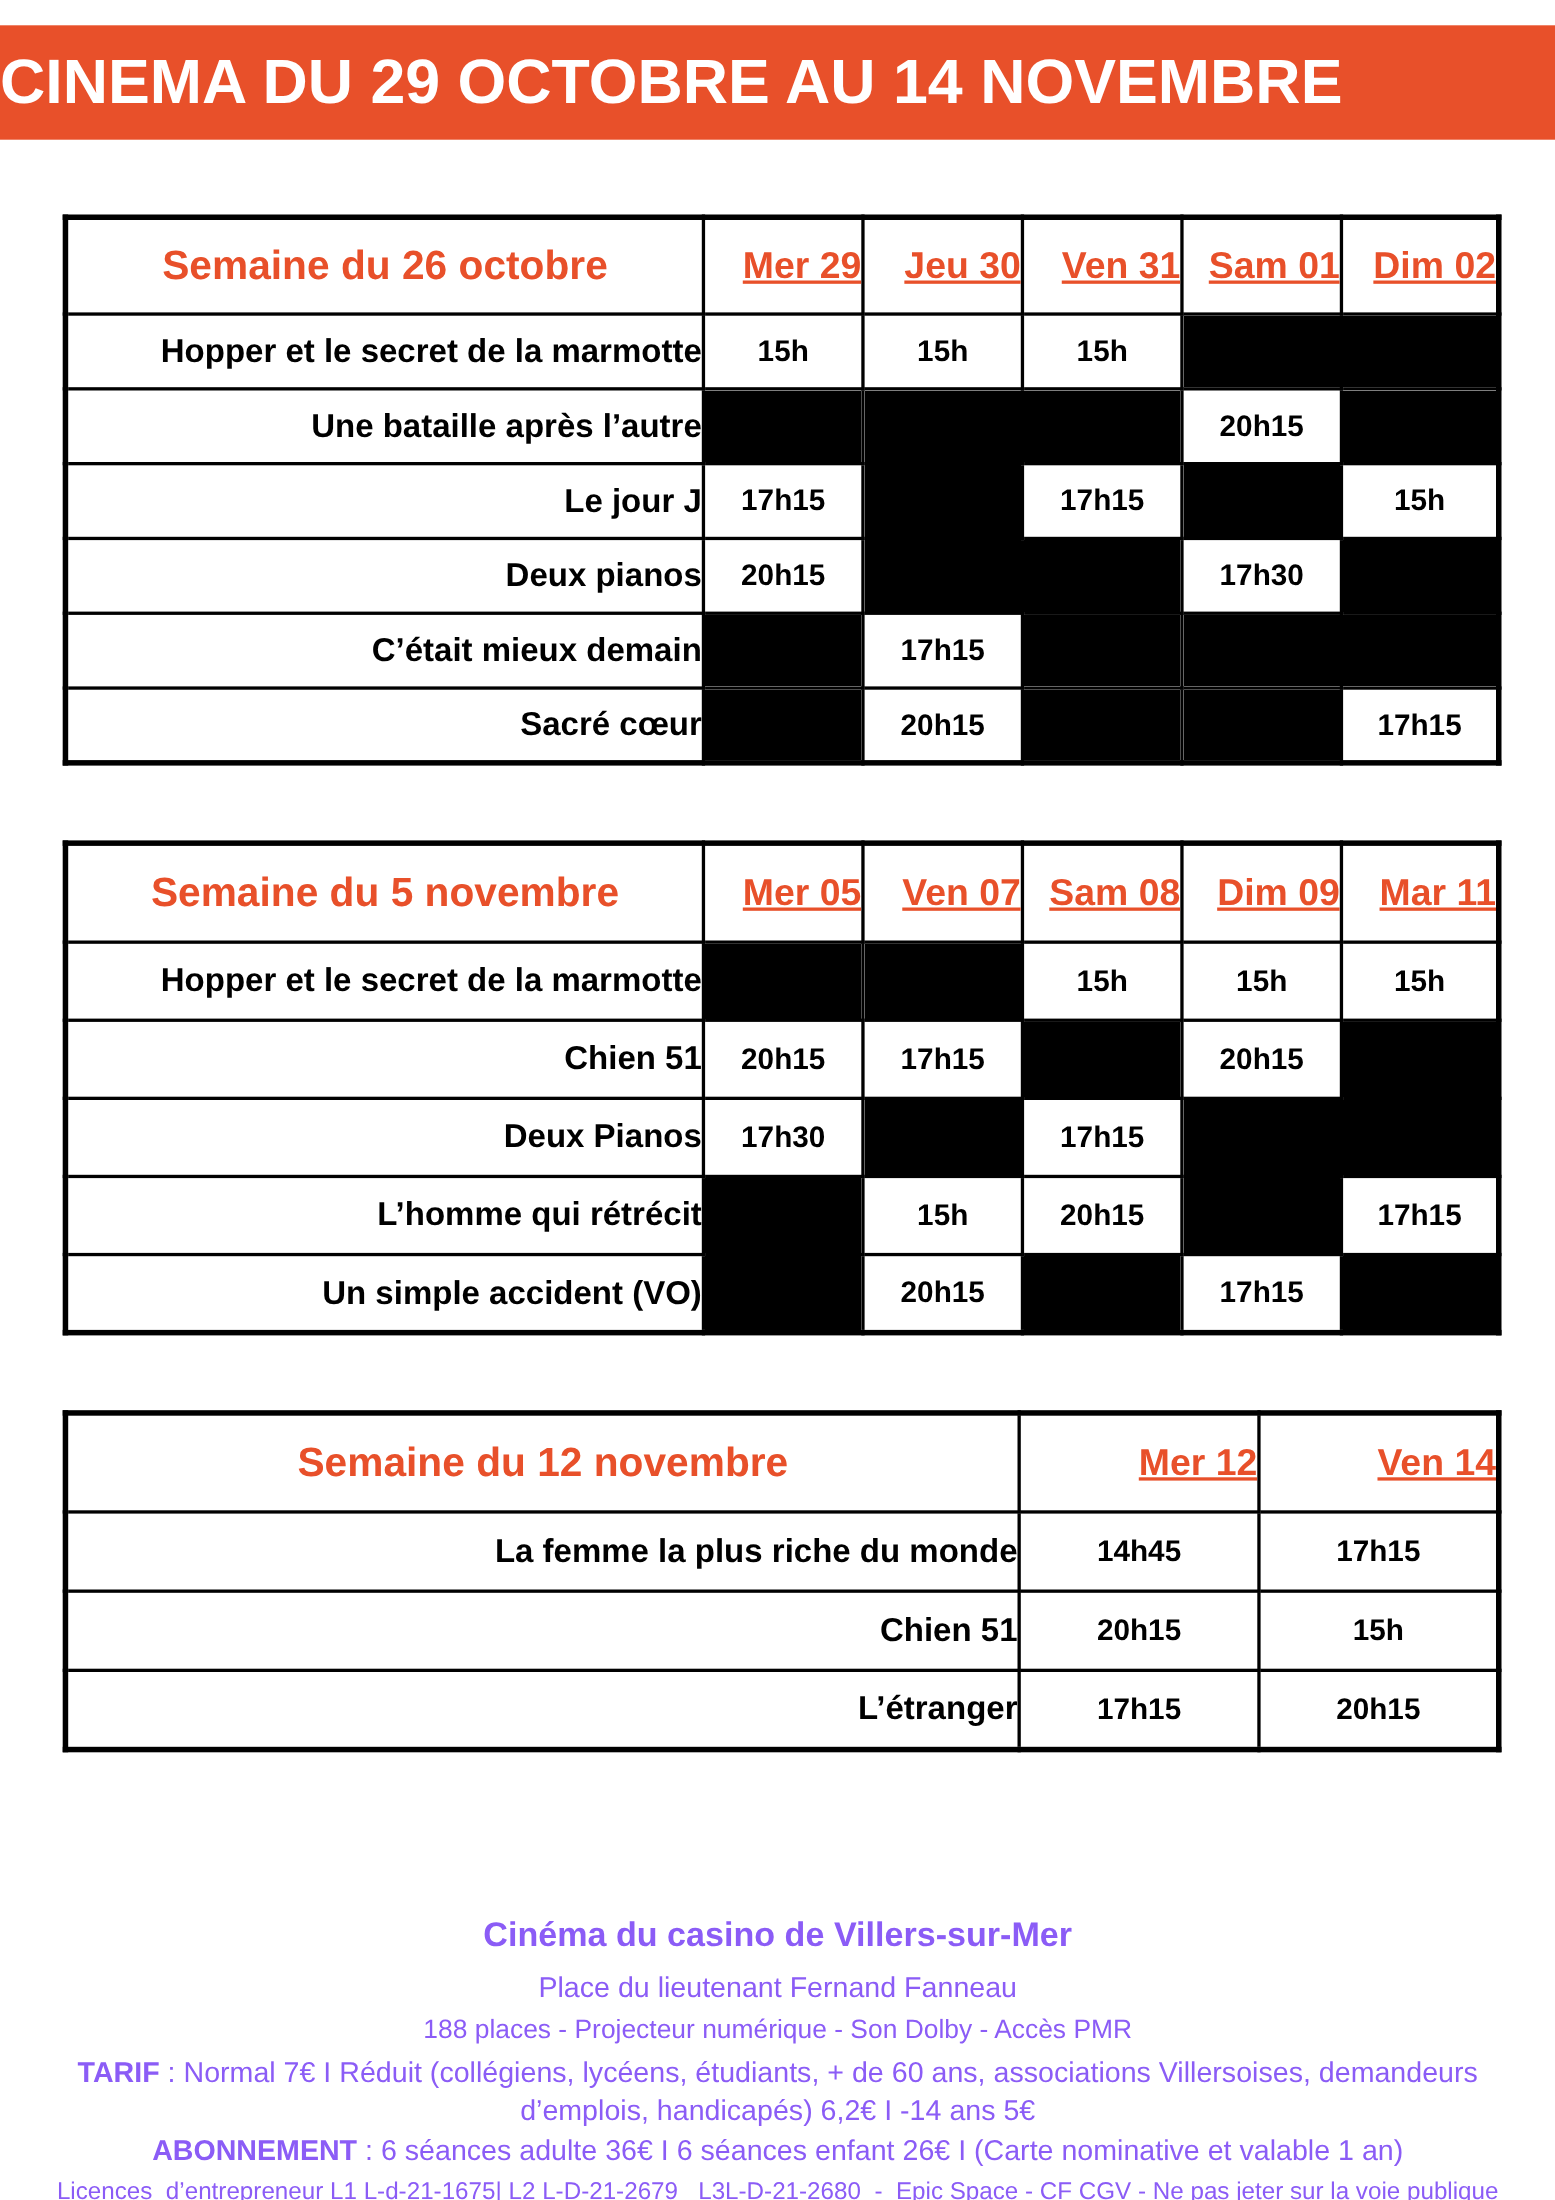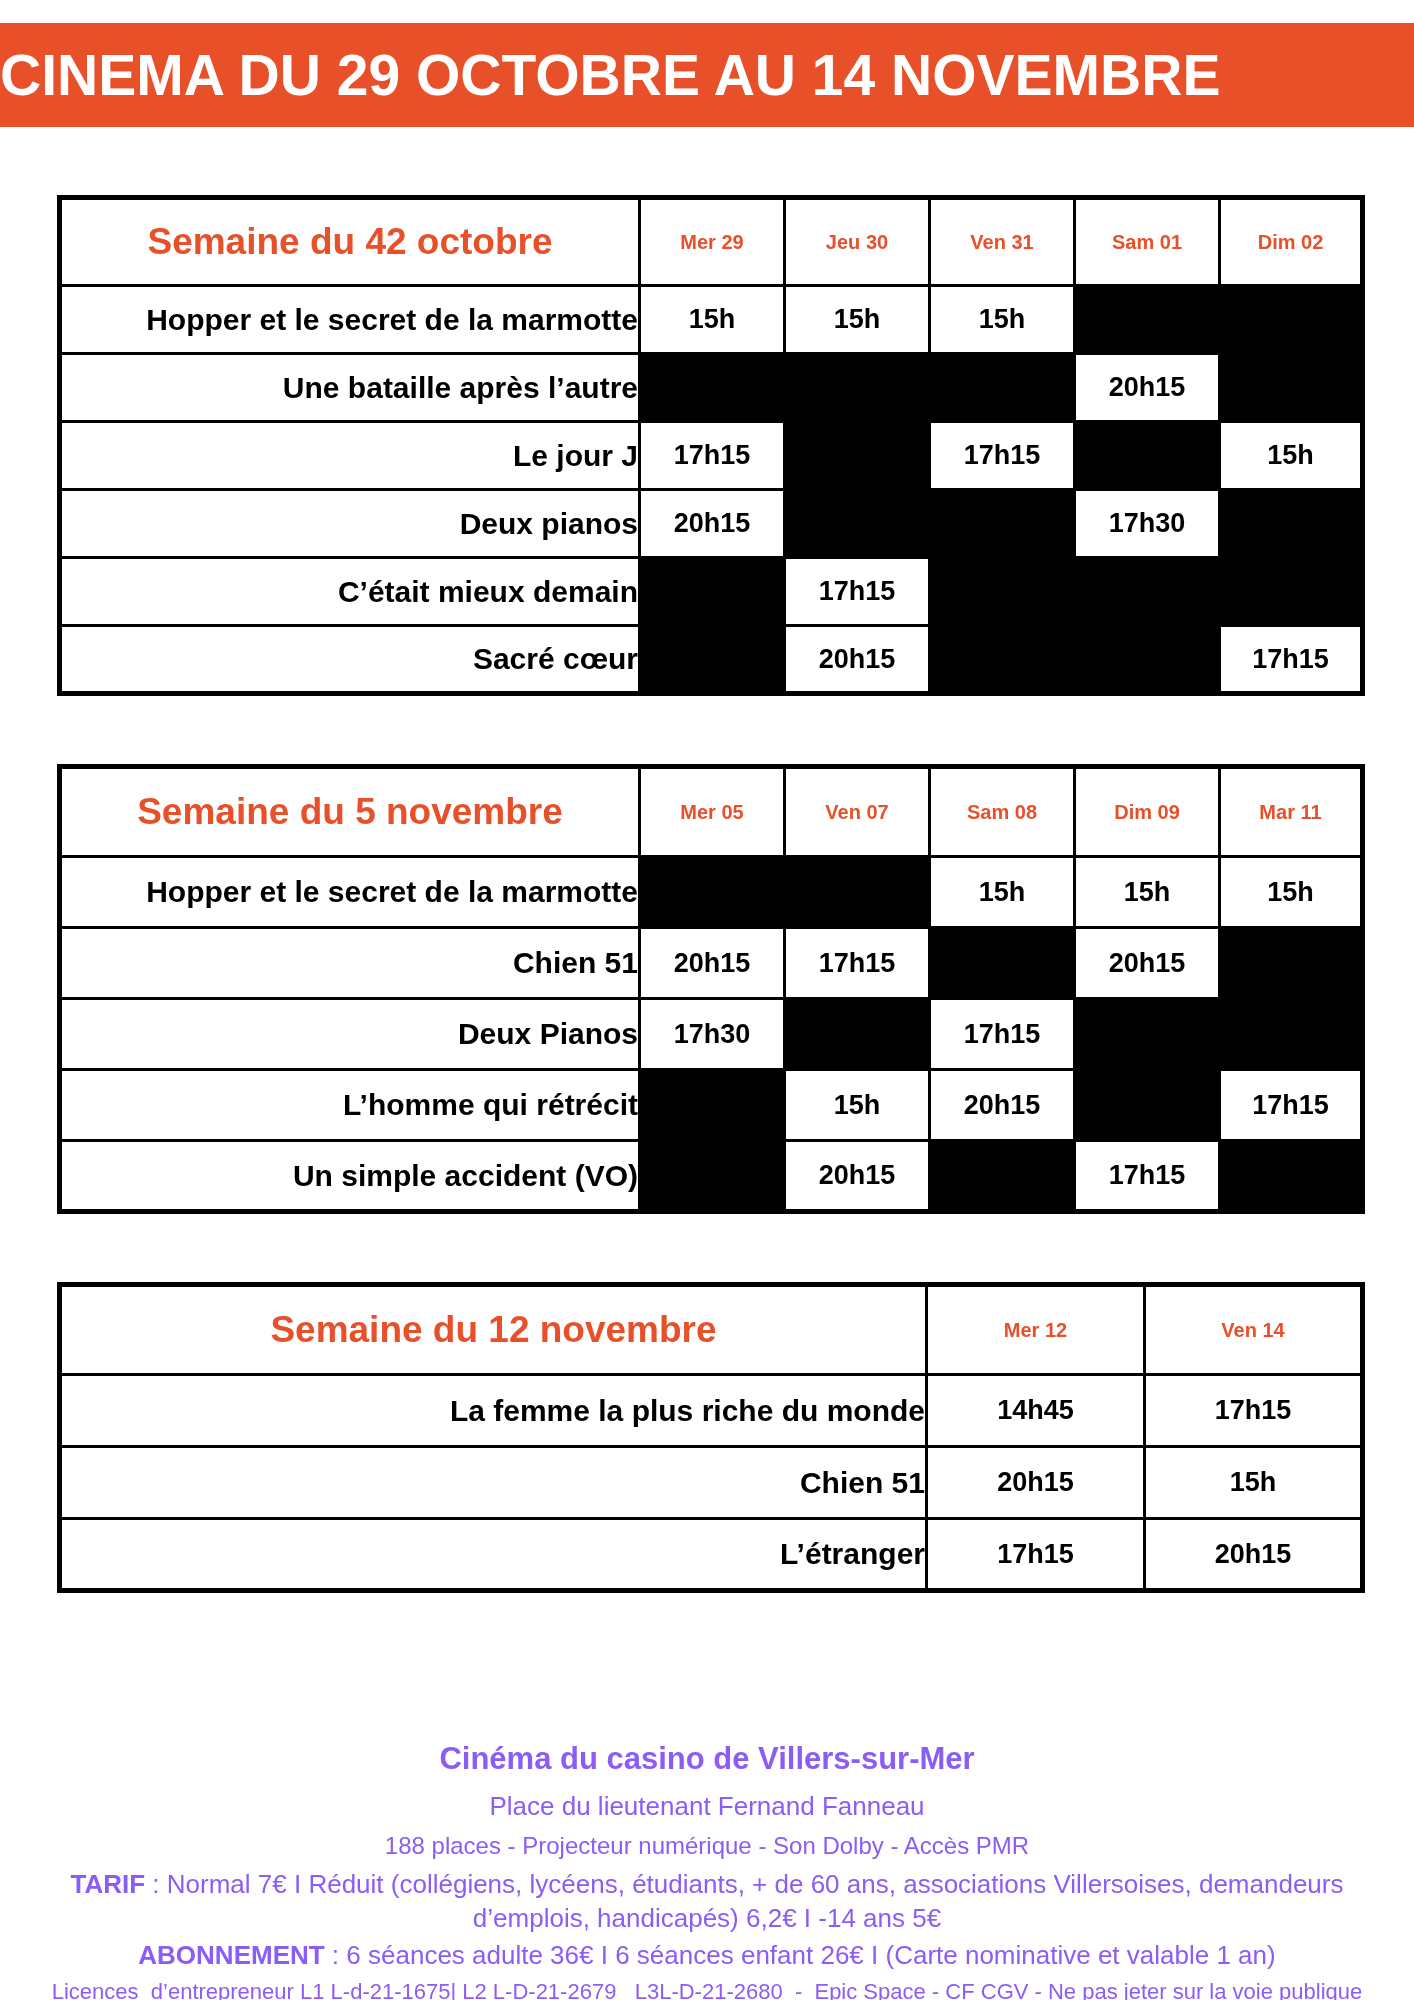--- a/index.html
+++ b/index.html
@@ -48,23 +48,24 @@
   .t3 tr.head { height: 90px; }
   .t3 tr.row  { height: 72px; }
   th.week-title {
     color: var(--accent);
     font-size: 37px;
     font-weight: bold;
     text-align: center;
   }
   th.day-head {
     color: var(--accent);
-    font-size: 20px;
-    font-weight: bold;
-    text-align: center;
+    font-size: 34px;
+    font-weight: bold;
+    text-align: right;
+    text-decoration: underline;
   }
   td.film {
     font-weight: bold;
     font-size: 30px;
     text-align: right;
     padding-right: 6px;
     white-space: nowrap;
   }
   td.slot {
     font-weight: bold;
@@ -97,21 +98,21 @@
   <colgroup>
     <col style="width:580px">
       <col style="width:145px">
       <col style="width:145px">
       <col style="width:145px">
       <col style="width:145px">
       <col style="width:143px">
   </colgroup>
   <tbody>
       <tr class="head">
-    <th class="week-title">Semaine du 42 octobre</th>
+    <th class="week-title">Semaine du 26 octobre</th>
     <th class="day-head">Mer 29</th>
     <th class="day-head">Jeu 30</th>
     <th class="day-head">Ven 31</th>
     <th class="day-head">Sam 01</th>
     <th class="day-head">Dim 02</th>
   </tr>
   <tr class="row">
     <td class="film">Hopper et le secret de la marmotte</td>
     <td class="slot">15h</td>
     <td class="slot">15h</td>

